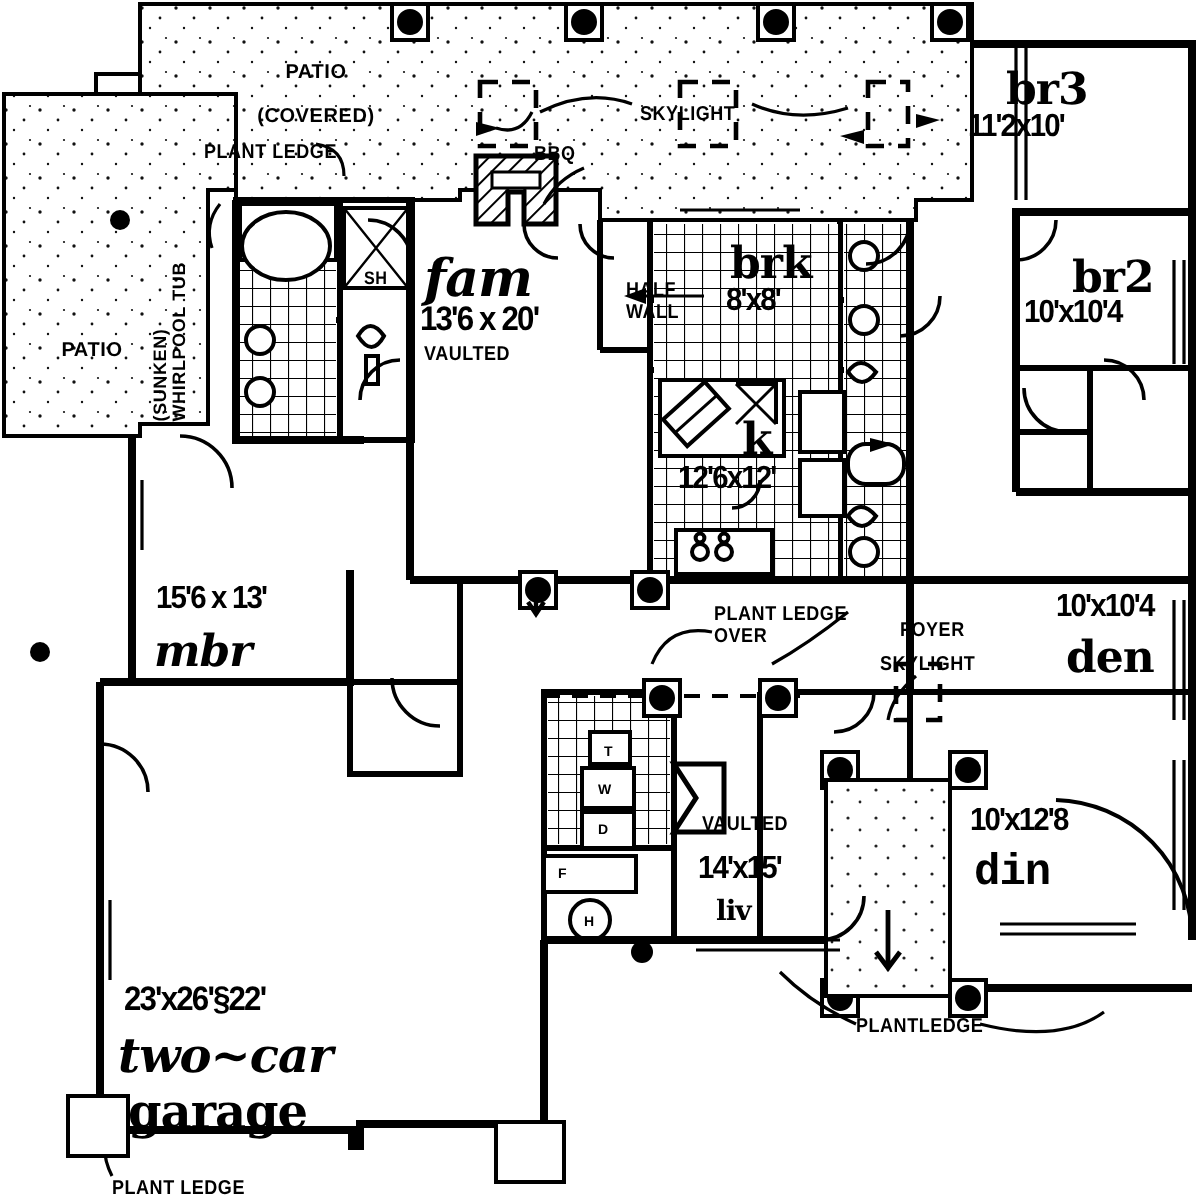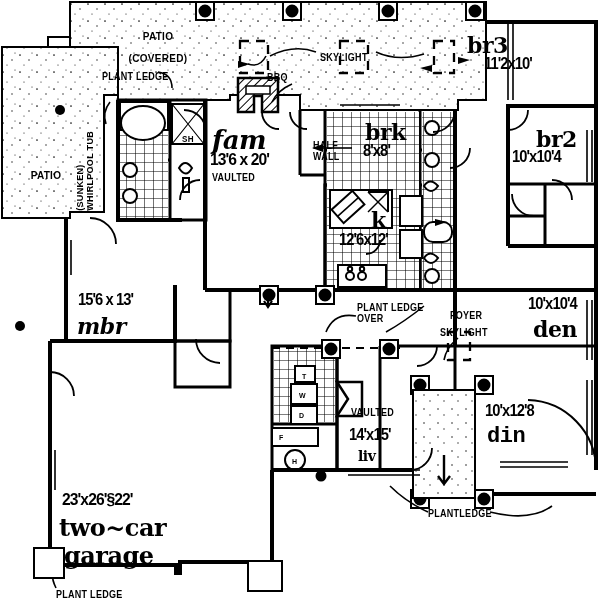--- a/index.html
+++ b/index.html
@@ -309,23 +309,23 @@
       <div class="lbl dim" style="left: 78px; top: 291px; font-size: 16px;">15'6 x 13'</div>
       <div class="lbl room-name" style="left: 358px; top: 448px; font-size: 14px;">liv</div>
       <div class="lbl dim" style="left: 349px; top: 426px; font-size: 16px;">14'x15'</div>
       <div class="lbl note" style="left: 351px; top: 407px; font-size: 10px;">VAULTED</div>
       <div class="lbl room-name" style="left: 487px; top: 424px; font-size: 22px; font-family: Liberation Mono, monospace;">din</div>
       <div class="lbl dim" style="left: 485px; top: 402px; font-size: 16px;">10'x12'8</div>
       <div class="lbl room-name" style="left: 533px; top: 316px; font-size: 22px;">den</div>
       <div class="lbl dim" style="left: 528px; top: 295px; font-size: 16px;">10'x10'4</div>
       <div class="lbl room-name" style="left: 536px; top: 126px; font-size: 22px;">br2</div>
       <div class="lbl dim" style="left: 512px; top: 148px; font-size: 16px;">10'x10'4</div>
-      <div class="lbl room-name" style="left: 467px; top: 32px; font-size: 22px;">br3</div>
+      <div class="lbl room-name" style="left: 503px; top: 32px; font-size: 22px;">br3</div>
       <div class="lbl dim" style="left: 484px; top: 55px; font-size: 16px;">11'2x10'</div>
-      <div class="lbl room-name" style="left: 59px; top: 513px; font-size: 24px;">two~car</div>
+      <div class="lbl room-name" style="left: 59px; top: 513px; font-size: 24px; font-style: italic;">two~car</div>
       <div class="lbl dim" style="left: 62px; top: 490px; font-size: 17px;">23'x26'§22'</div>
       <div class="lbl room-name" style="left: 64px; top: 541px; font-size: 24px;">garage</div>
       <div class="lbl note-c" style="font-size: 10px; left: 98px; width: 120px; top: 31px; white-space: pre;">PATIO</div>
       <div class="lbl note-c" style="font-size: 10px; left: 98px; width: 120px; top: 53px; white-space: pre;">(COVERED)</div>
       <div class="lbl note-c" style="font-size: 10px; left: -14px; width: 120px; top: 170px; white-space: pre;">PATIO</div>
       <div class="lbl note" style="font-size: 10px; left: 102px; top: 71px; white-space: pre;">PLANT LEDGE</div>
       <div class="lbl note" style="font-size: 10px; left: 267px; top: 72px; white-space: pre;">BBQ</div>
       <div class="lbl note" style="font-size: 10px; left: 320px; top: 52px; white-space: pre;">SKYLIGHT</div>
       <div class="lbl note vert" style="font-size: 9px; left: 95px; top: 131px; line-height: 1.05; white-space: pre;">(SUNKEN)
 WHIRLPOOL TUB</div>

